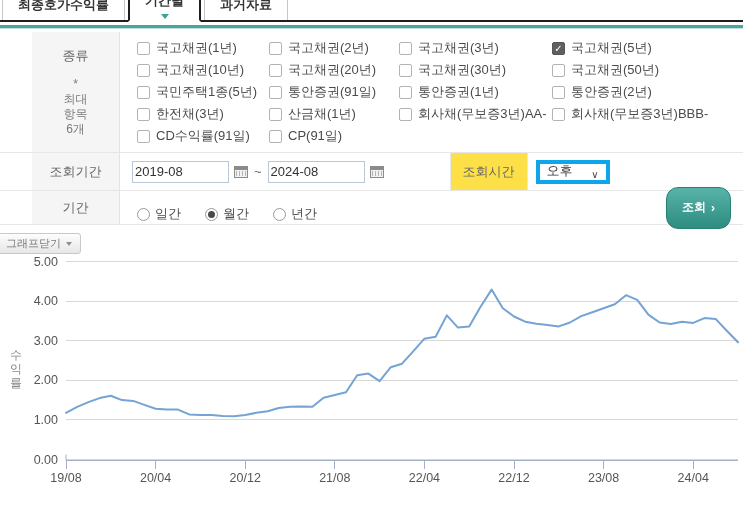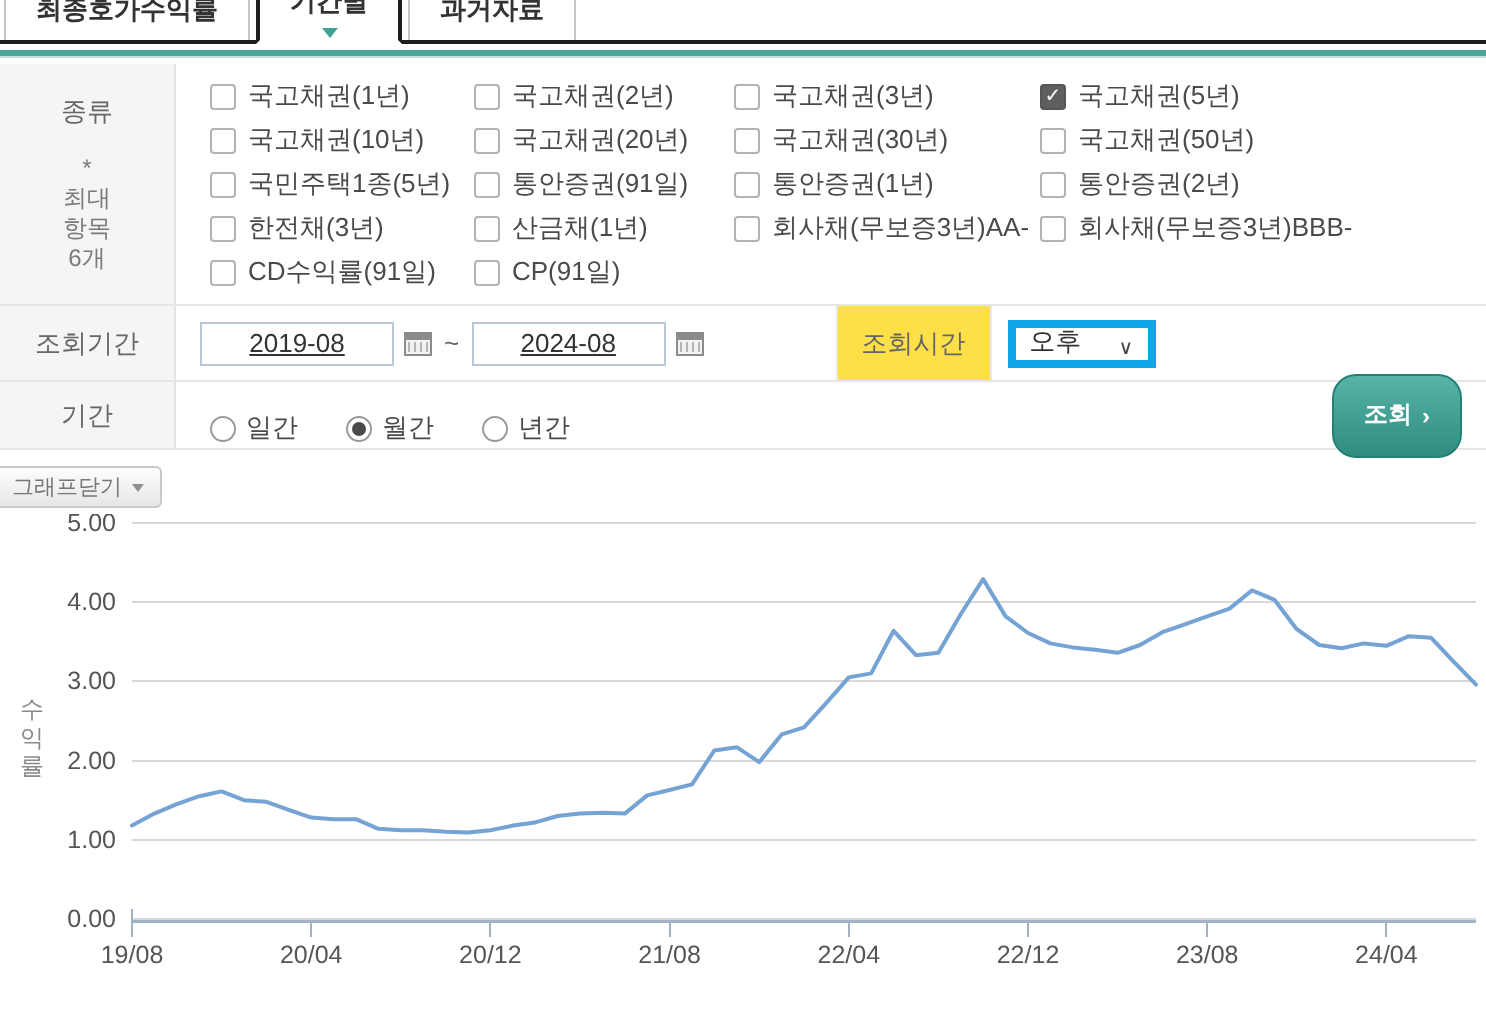--- a/index.html
+++ b/index.html
@@ -14,34 +14,34 @@
        background:#fff;font-size:13px;color:#333;font-weight:bold;margin-right:3px;cursor:pointer;}
   .tab.active{height:35px;line-height:32px;border:2px solid #1e1e1e;border-bottom:2px solid #fff;margin-bottom:-2px;z-index:2;}
   .tab-caret{position:absolute;bottom:1px;left:50%;margin-left:-4px;width:0;height:0;
        border-left:4px solid transparent;border-right:4px solid transparent;border-top:5px solid #3fa296;}
   .teal-rule{height:3px;background:#4aa69b;margin-top:3px;border-bottom:1px solid #bfe0db;}
   
   .form{margin-top:3px;}
   .form-row{display:flex;border-bottom:1px solid #e6e6e6;box-sizing:border-box;}
   .row-label{width:88px;min-width:88px;background:#f5f5f5;border-right:1px solid #e3e3e3;
        display:flex;flex-direction:column;align-items:center;justify-content:center;
-       color:#666;font-size:13px;box-sizing:border-box;}
+       color:#666;font-size:13px;box-sizing:border-box;margin-left:32px;}
   .row-label .note{font-size:12px;color:#7a7a7a;line-height:15px;}
   .row-label .main{margin-bottom:12px;}
   .row-content{flex:1;display:flex;align-items:center;}
   
   .cb-grid{display:grid;grid-template-columns:132px 130px 153px auto;gap:2px 0;padding:6px 0 6px 17px;align-content:center;flex:1;}
   .cb-item{display:flex;align-items:center;height:20px;font-size:13px;color:#4a4a4a;cursor:pointer;white-space:nowrap;}
   .cb{width:13px;height:13px;min-width:13px;border:1px solid #b3b3b3;border-radius:2px;background:#fff;margin-right:6px;
       box-sizing:border-box;text-align:center;line-height:11px;font-size:10px;}
   .cb.checked{background:#5f5f5f;border-color:#565656;color:#fff;}
   
   .row-period{height:38px;}
   .row-period .row-content{padding-left:12px;}
-  input.date{width:97px;height:22px;border:1px solid #b9c6d8;text-align:center;font-size:13px;color:#333;box-sizing:border-box;outline:none;text-decoration:underline;}
+  input.date{width:97px;height:22px;border:1px solid #b9c6d8;text-align:left;font-size:13px;color:#333;box-sizing:border-box;outline:none;}
   .cal-icon{width:14px;height:12px;margin:0 4px 0 5px;border:1px solid #8b8b8b;box-sizing:border-box;
       background:linear-gradient(#8b8b8b 0 3px,#f2f2f2 3px);cursor:pointer;position:relative;}
   .cal-icon::after{content:"";position:absolute;left:1px;right:1px;top:4px;bottom:1px;
       background:repeating-linear-gradient(90deg,#b5b5b5 0 1px,transparent 1px 3px);}
   .tilde{margin:0 6px 0 2px;color:#666;font-size:13px;}
   .time-label-cell{width:76px;align-self:stretch;background:#fde047;border-left:1px solid #e8e8e8;border-right:1px solid #e8e8e8;
       display:flex;align-items:center;justify-content:center;color:#666;font-size:13px;margin-left:62px;}
   .select-box{margin-left:8px;width:74px;height:24px;border:4px solid #0ea5e9;background:#fff;display:flex;align-items:flex-end;
       justify-content:space-between;padding:0 7px;font-size:13px;color:#333;cursor:pointer;box-sizing:border-box;}
   .select-box .chev{font-size:10px;color:#444;}

